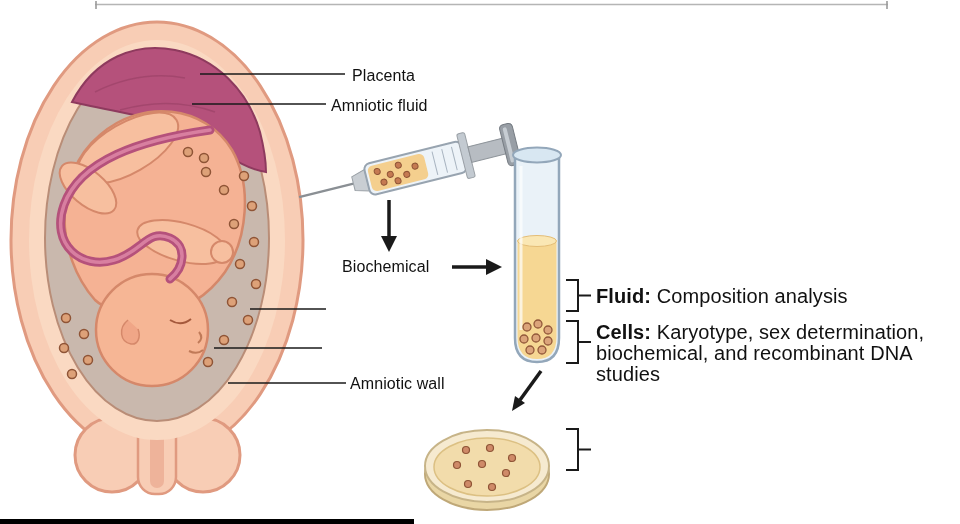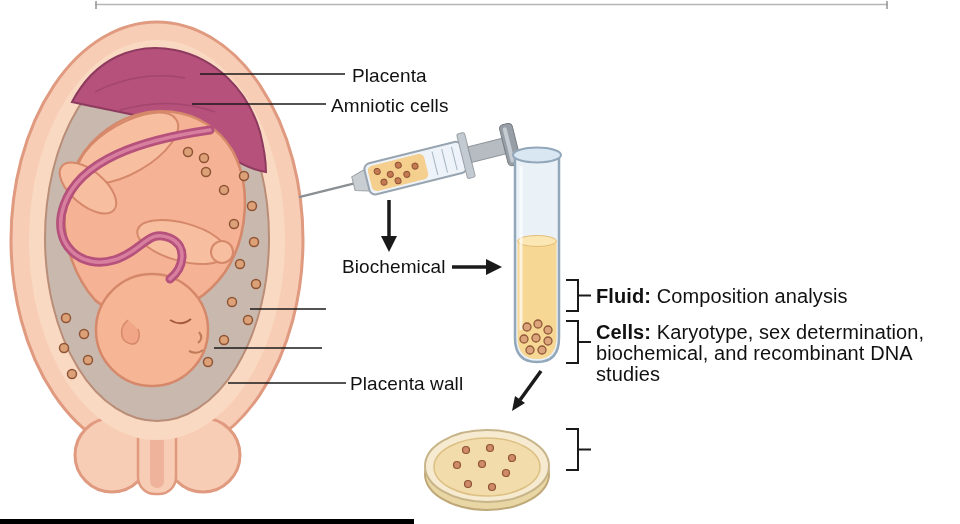--- a/index.html
+++ b/index.html
@@ -2,21 +2,21 @@
 <html><head>
 <meta charset="utf-8">
 <style>
   html,body{margin:0;padding:0;background:#fff;}
   .stage{
     position:relative;width:960px;height:524px;overflow:hidden;
     background:#fff;font-family:"Liberation Sans",sans-serif;
   }
   .art{position:absolute;left:0;top:0;width:960px;height:524px;}
   .label{
-    position:absolute;font-size:19px;color:#111;line-height:21px;
+    position:absolute;font-size:16px;color:#111;line-height:21px;
     white-space:nowrap;letter-spacing:.1px;text-align:right;
   }
   .annot{
     position:absolute;font-size:20px;color:#111;line-height:21px;letter-spacing:.1px;
   }
   .annot b{font-weight:700;}
   .nowrap{white-space:nowrap;}
 </style>
 </head>
 <body>
@@ -185,23 +185,23 @@
       <line x1="192" y1="104" x2="326" y2="104"></line>
       <line x1="250" y1="309" x2="326" y2="309"></line>
       <line x1="214" y1="348" x2="322" y2="348"></line>
       <line x1="228" y1="383" x2="346" y2="383"></line>
     </g>
 
     <rect x="0" y="519" width="414" height="5" fill="#000"></rect>
   </svg>
 
   <div class="label" style="left:352px;top:65px">Placenta</div>
-  <div class="label" style="left:331px;top:95px">Amniotic cells</div>
+  <div class="label" style="left:331px;top:95px">Amniotic fluid</div>
   <div class="label" style="left:342px;top:256px">Biochemical</div>
-  <div class="label" style="left:350px;top:373px">Placenta wall</div>
+  <div class="label" style="left:350px;top:373px">Amniotic wall</div>
 
   <div class="annot nowrap" style="left:596px;top:286px">
     <b>Fluid:</b><span> Composition analysis</span>
   </div>
 
   <div class="annot" style="left:596px;top:322px;width:352px">
     <b>Cells:</b><span> Karyotype, sex determination, biochemical, and recombinant DNA studies</span>
   </div>
 
 

